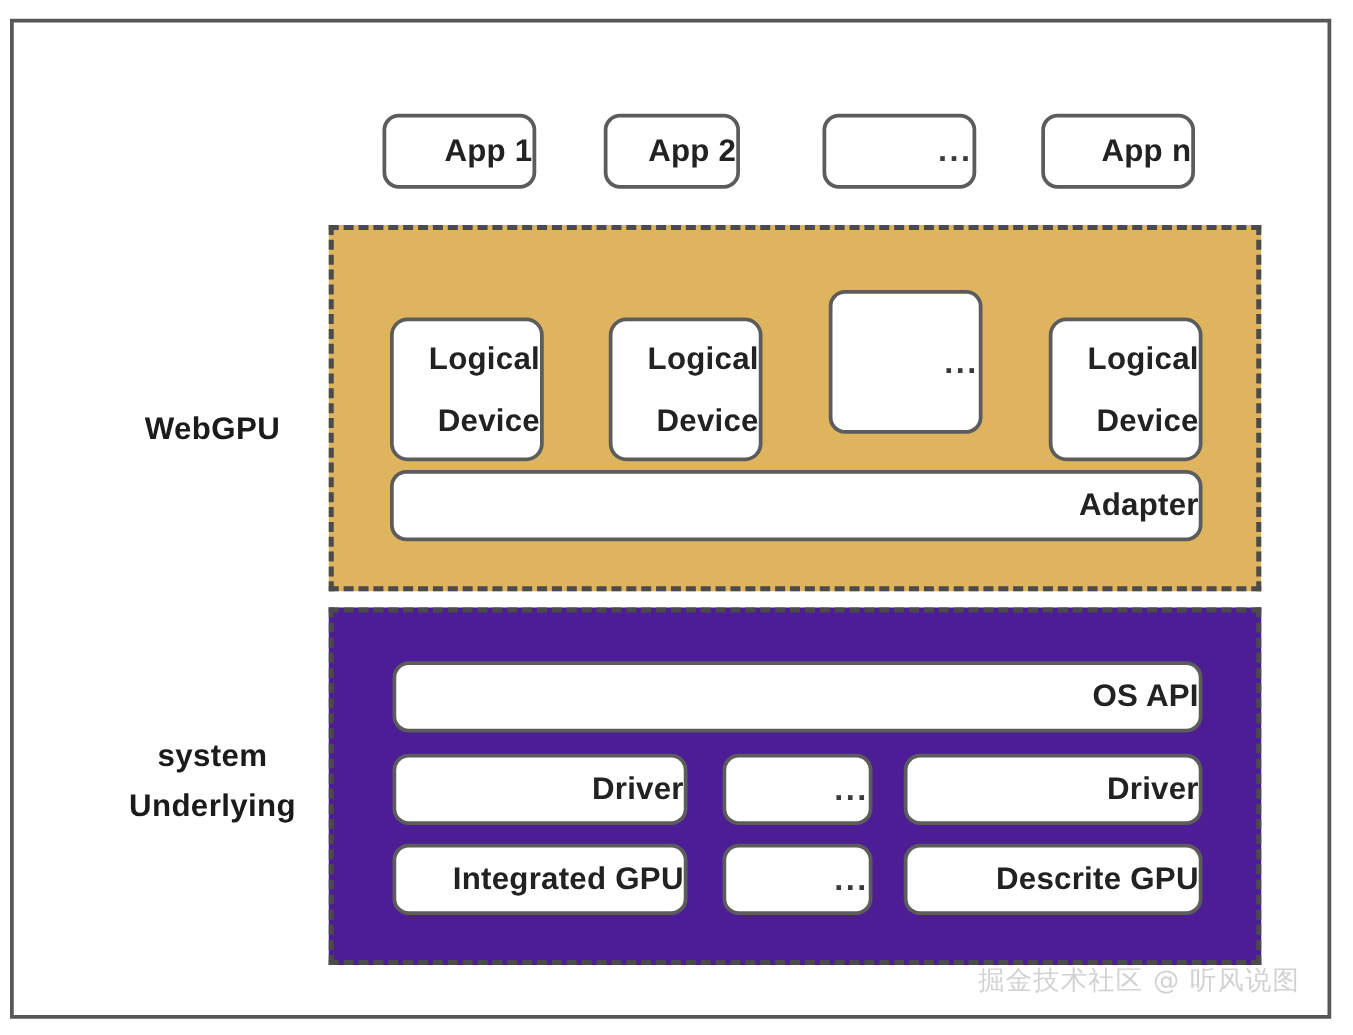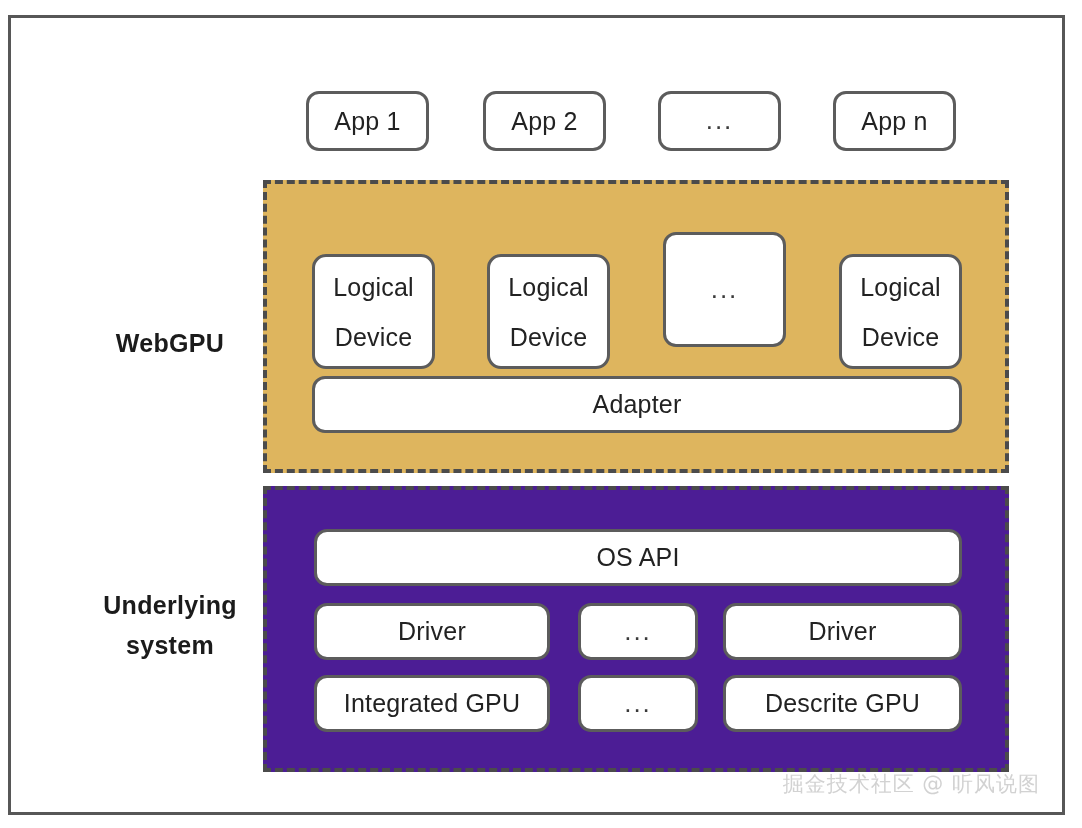--- a/index.html
+++ b/index.html
@@ -29,25 +29,25 @@
 
   
   .node {
     position: absolute;
     box-sizing: border-box;
     background: #ffffff;
     border: 3px solid #5c5c5c;
     border-radius: 13px;
     display: flex;
     flex-direction: column;
-    align-items: center;
+    align-items: flex-end;
     justify-content: center;
     color: #222222;
     font-size: 25px;
-    font-weight: 400;
+    font-weight: 700;
     line-height: 1.22;
     letter-spacing: 0.2px;
     white-space: nowrap;
   }
   .node.two-line {
     border-radius: 14px;
     line-height: 2.0;
     margin-top: 22px;
   }
   .node .ln { display: block; }
@@ -109,36 +109,36 @@
   }
 </style>
 </head>
 <body>
 
 <div id="frame">
 
   <div class="node app-box" style="left:295px; width:123px;">
     <span class="ln">App 1</span>
   </div>
-  <div class="node app-box" style="left:472px; width:123px;">
+  <div class="node app-box" style="left:472px; width:109px;">
     <span class="ln">App 2</span>
   </div>
   <div class="node app-box ellipsis" style="left:647px; width:123px;">
     <span class="ln">...</span>
   </div>
   <div class="node app-box" style="left:822px; width:123px;">
     <span class="ln">App n</span>
   </div>
 
   <div class="section-label" id="label-webgpu">
     <span>WebGPU</span>
   </div>
   <div class="section-label" id="label-underlying">
+    <div>system</div>
     <div>Underlying</div>
-    <div>system</div>
   </div>
 
   <div id="webgpu-container">
 
     <div class="node two-line" style="left:45px; top:48px; width:123px; height:115px;">
       <span class="ln">Logical</span>
       <span class="ln">Device</span>
     </div>
 
     <div class="node two-line" style="left:220px; top:48px; width:123px; height:115px;">

